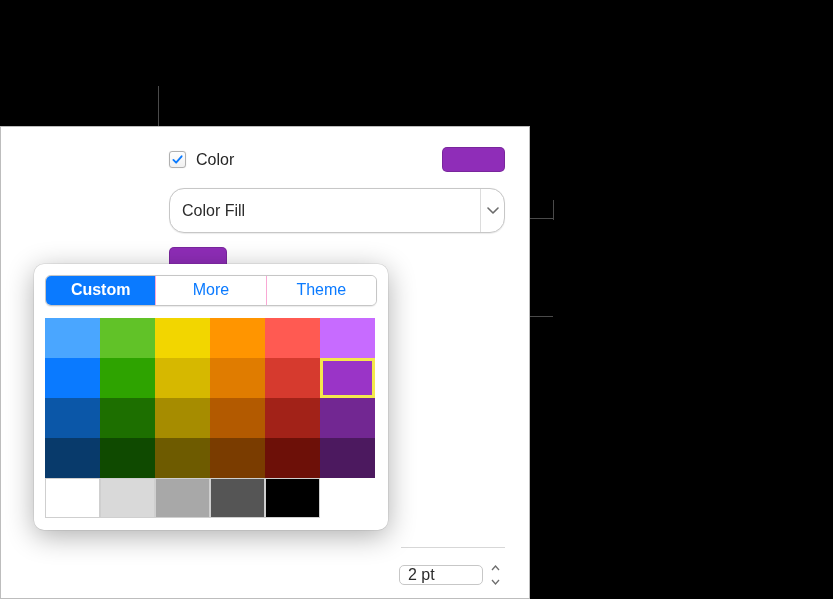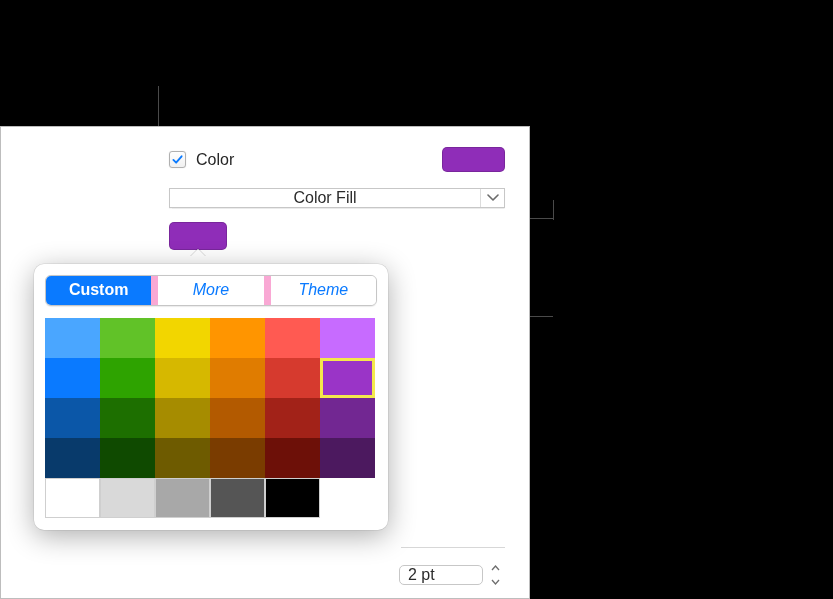--- a/index.html
+++ b/index.html
@@ -48,26 +48,25 @@
   .swatch-big {
     width: 63px; height: 25px;
     border-radius: 5px;
     background: #8f2db8;
     border: 1px solid rgba(0,0,0,.15);
   }
   .dropdown {
     margin: 6px 24px 0 168px;
     display: flex;
     align-items: center;
-    height: 20px;
+    height: 45px;
     border: 1px solid #c7c7c7;
-    border-radius: 0;
+    border-radius: 15px;
     background: #fff;
     box-shadow: 0 0.5px 1px rgba(0,0,0,.08);
-    text-align: center;
   }
   .dropdown-text {
     flex: 1;
     padding: 0 12px;
     font-size: 16px;
     color: #2b2b2b;
   }
   .dropdown-chevron {
     width: 24px; height: 100%;
     border-left: 1px solid #dcdcdc;
@@ -116,21 +115,21 @@
   .seg-btn {
     flex: 1;
     text-align: center;
     font-size: 16px;
     line-height: 26px;
     padding: 1px 0 2px;
     color: #0a7aff;
     background: #fff;
     border: none;
   }
-  .seg-btn + .seg-btn { border-left: 7px solid #f9a8d4; font-style: italic; }
+  .seg-btn + .seg-btn { border-left: 1px solid #f9a8d4; }
   .seg-btn.active {
     background: #0a7aff;
     color: #fff;
     font-weight: 600;
   }
   .grid-wrap {
     padding: 12px 11px 12px 11px;
   }
   .grid {
     display: grid;

